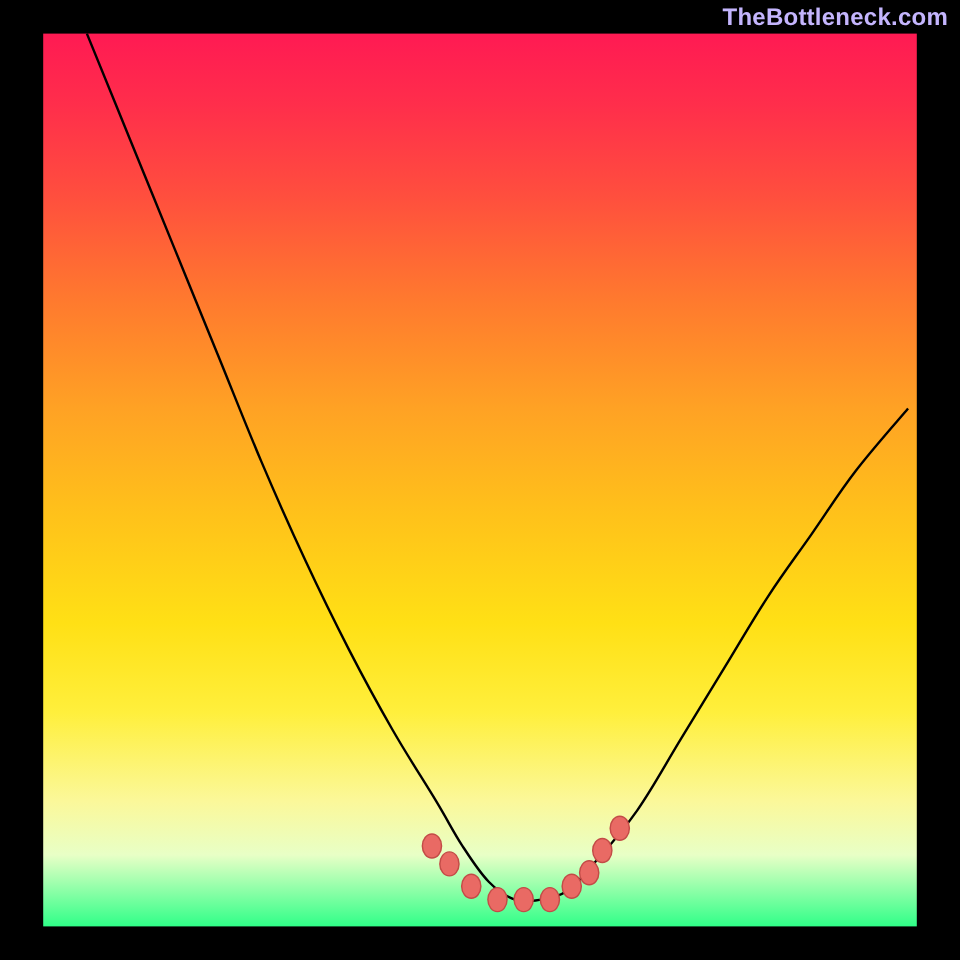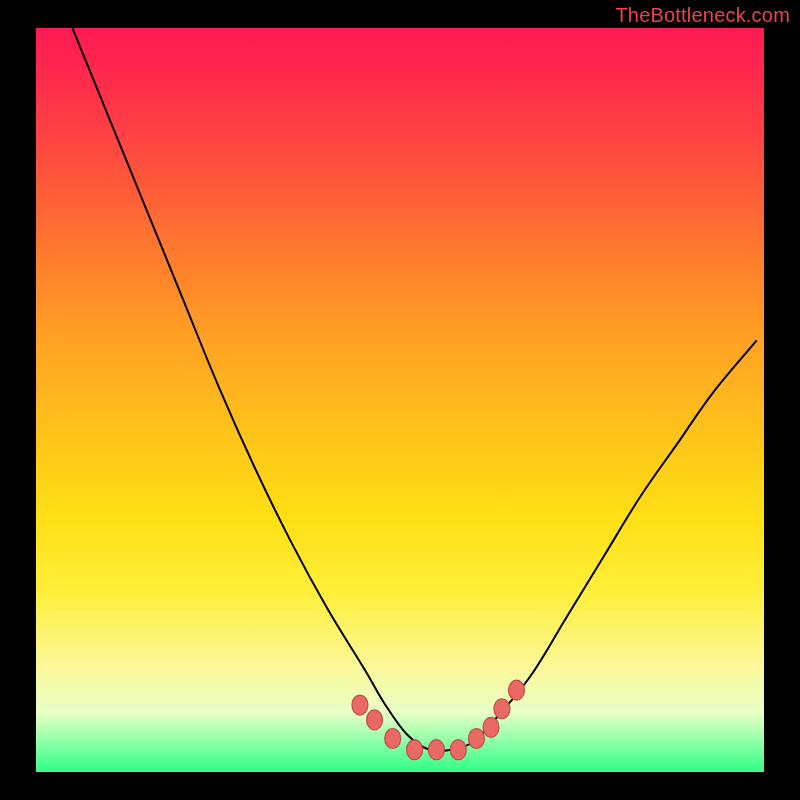--- a/index.html
+++ b/index.html
@@ -35,23 +35,23 @@
       #ffef3c 76%,
       #fbf89a 86%,
       #e8ffc6 92%,
       #30ff88 100%
     );
   }
   .watermark {
     position: absolute;
     top: 4px;
     right: 10px;
-    color: #ef4444;
+    color: #c4b5fd;
     font-size: 20px;
-    font-weight: 400;
+    font-weight: 700;
     letter-spacing: 0.2px;
     user-select: none;
   }
   svg.curve {
     position: absolute;
     left: 0;
     top: 0;
     width: 100%;
     height: 100%;
     overflow: visible;

